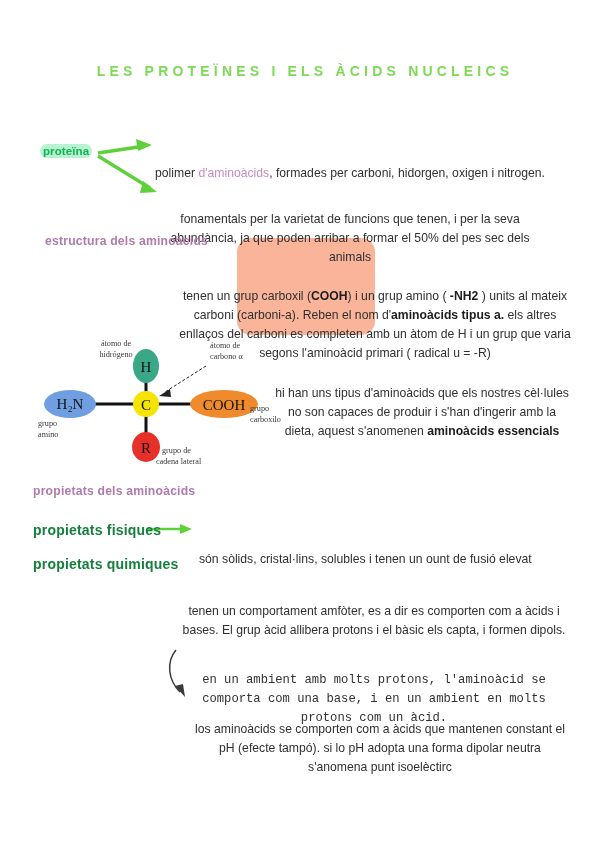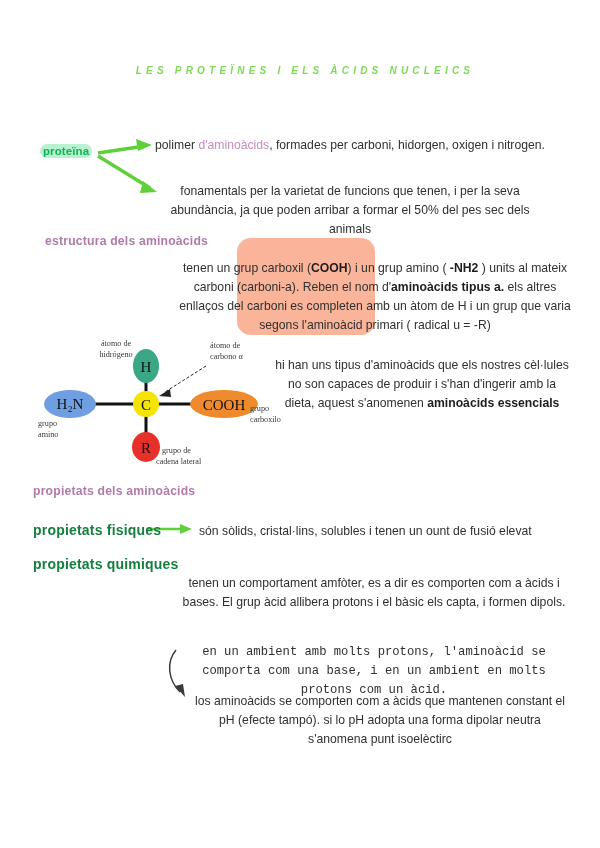--- a/index.html
+++ b/index.html
@@ -22,35 +22,35 @@
     background: #ffffff;
   }
 
   
   .doc-title {
     position: absolute;
     left: 80px;
     top: 58px;
     width: 450px;
     text-align: center;
-    font-size: 10px;
+    font-size: 14px;
     font-weight: 700;
     letter-spacing: 4.2px;
     line-height: 26px;
     color: #7ed957;
-    font-style: italic;
   }
 
   
   .para {
     position: absolute;
     font-size: 12.2px;
     line-height: 19px;
     text-align: center;
     color: #303030;
+    margin-top: 28px;
   }
   .para.left { text-align: left; }
 
   .mauve-inline { color: #c48cbe; }
   b, strong { font-weight: 700; color: #1d1d1d; }
 
   
   .tag-green-hl {
     position: absolute;
     font-size: 11.5px;

